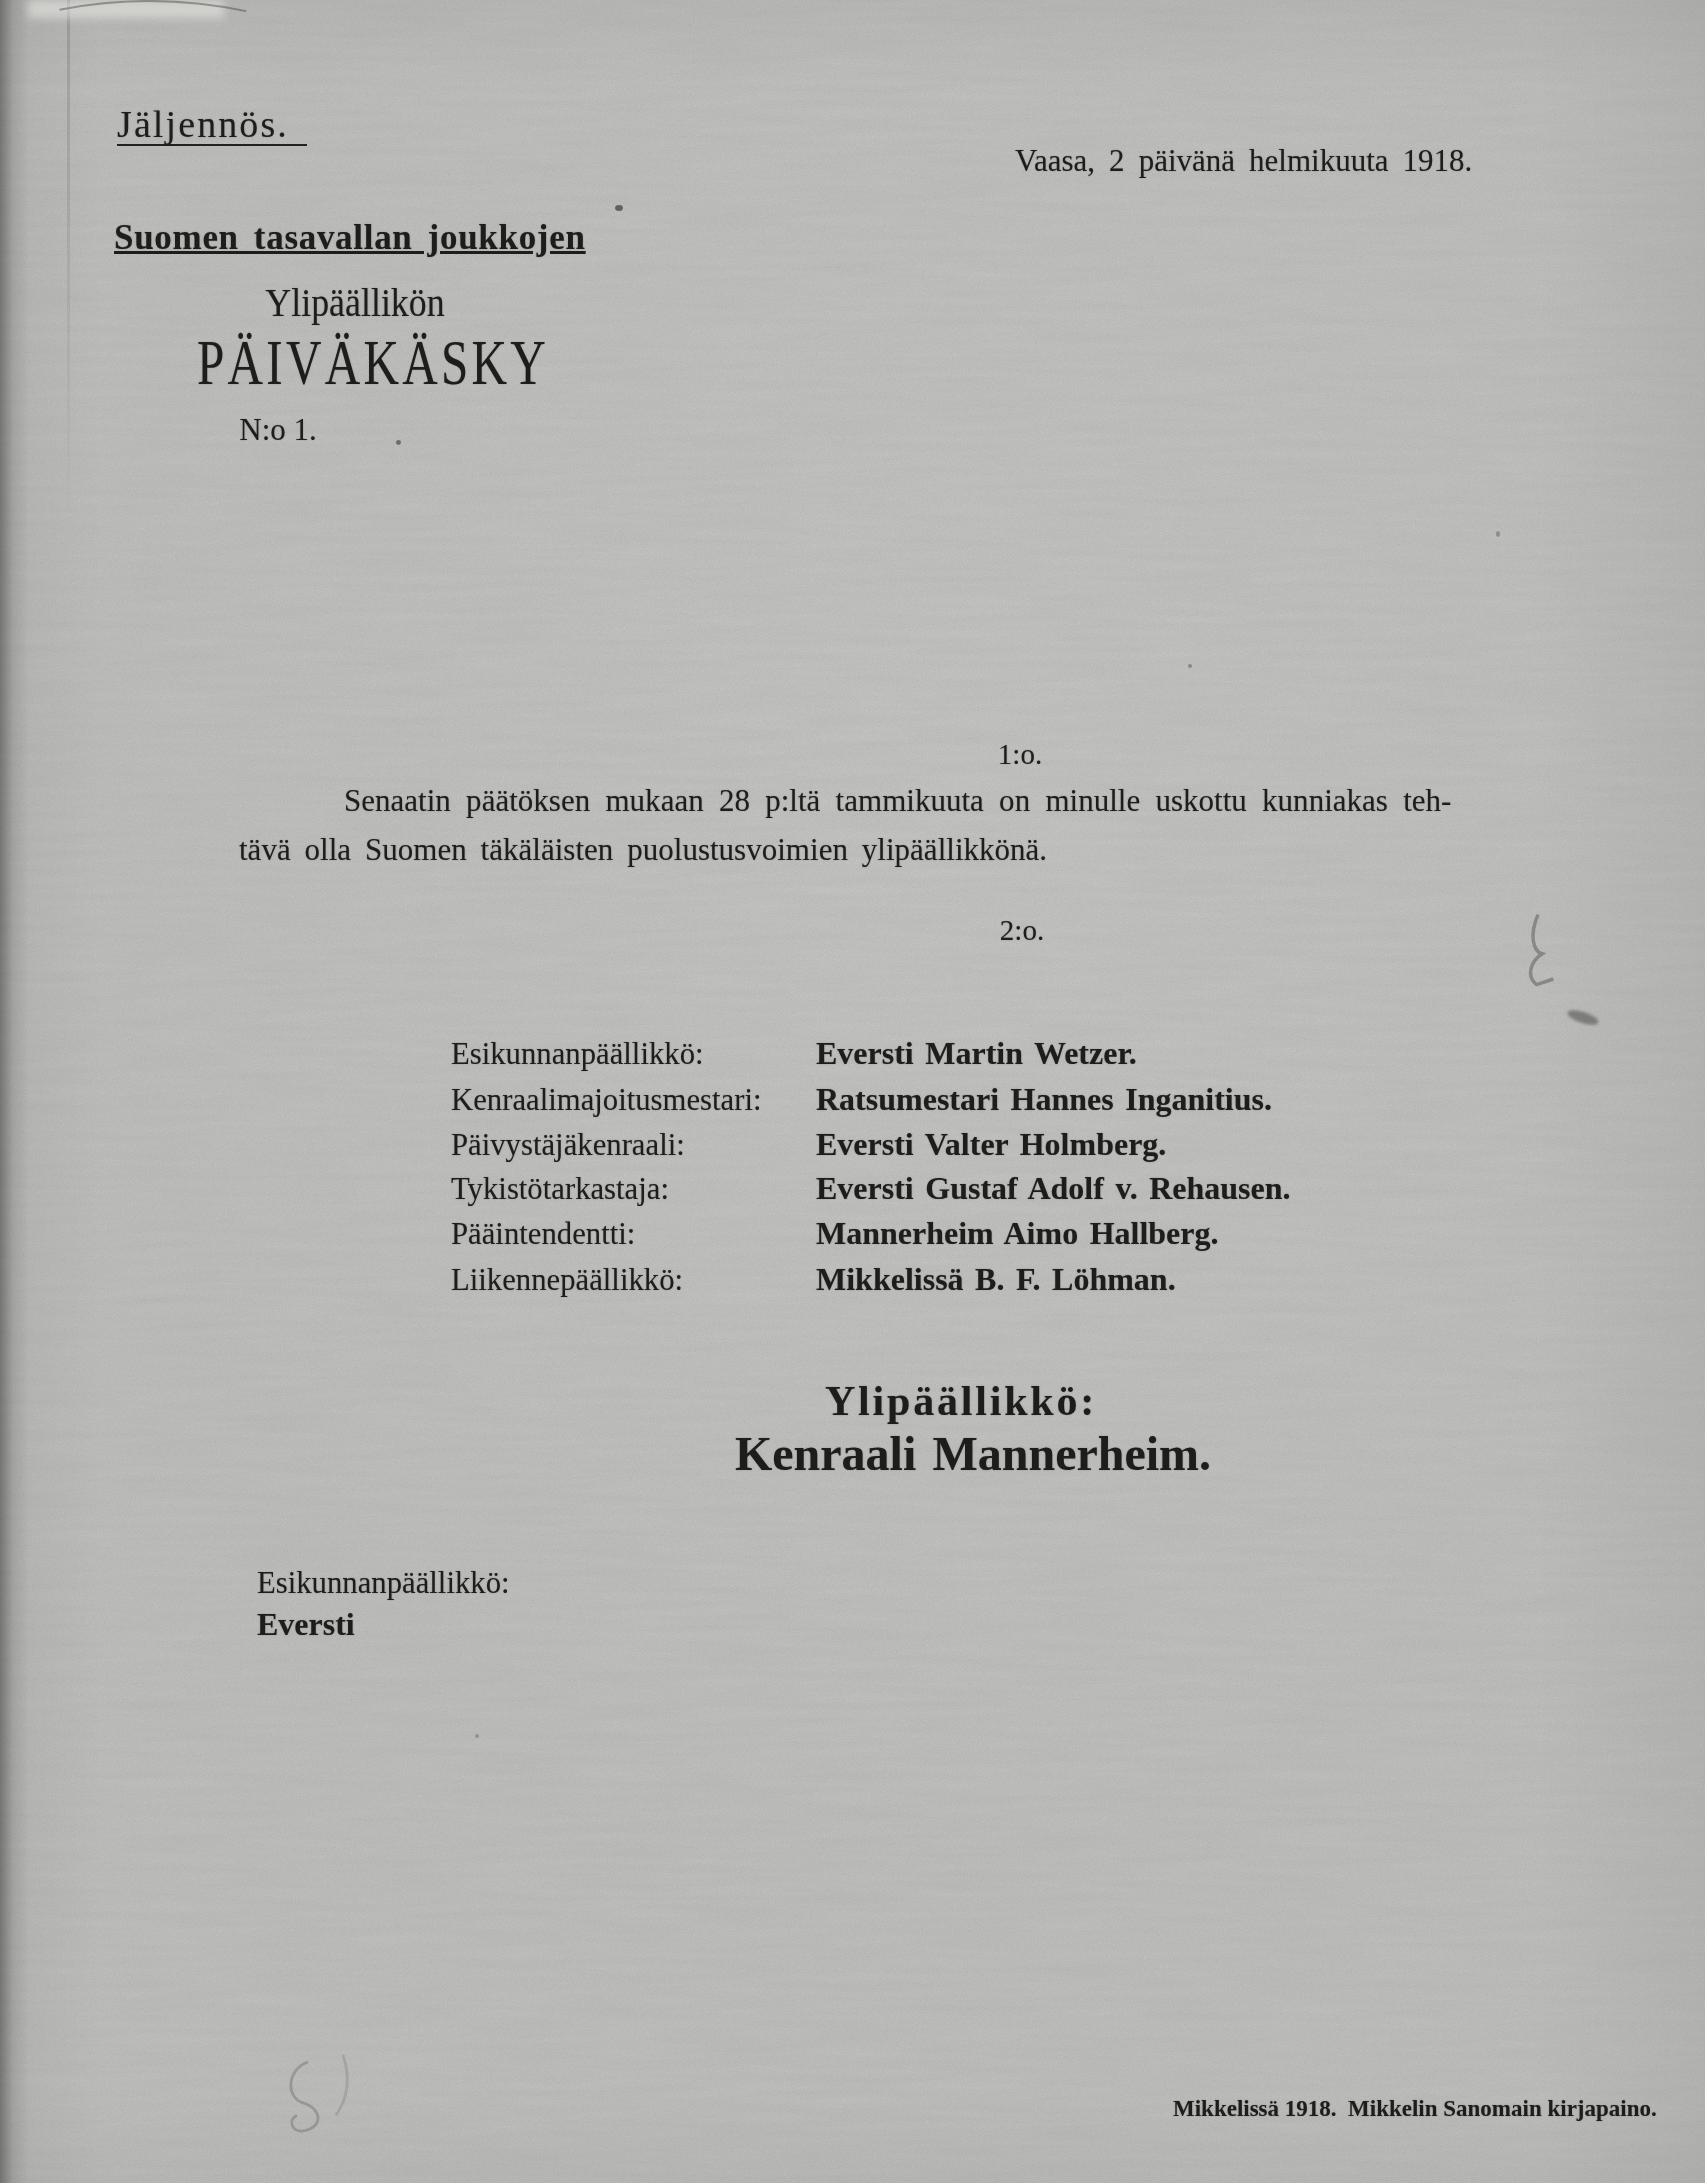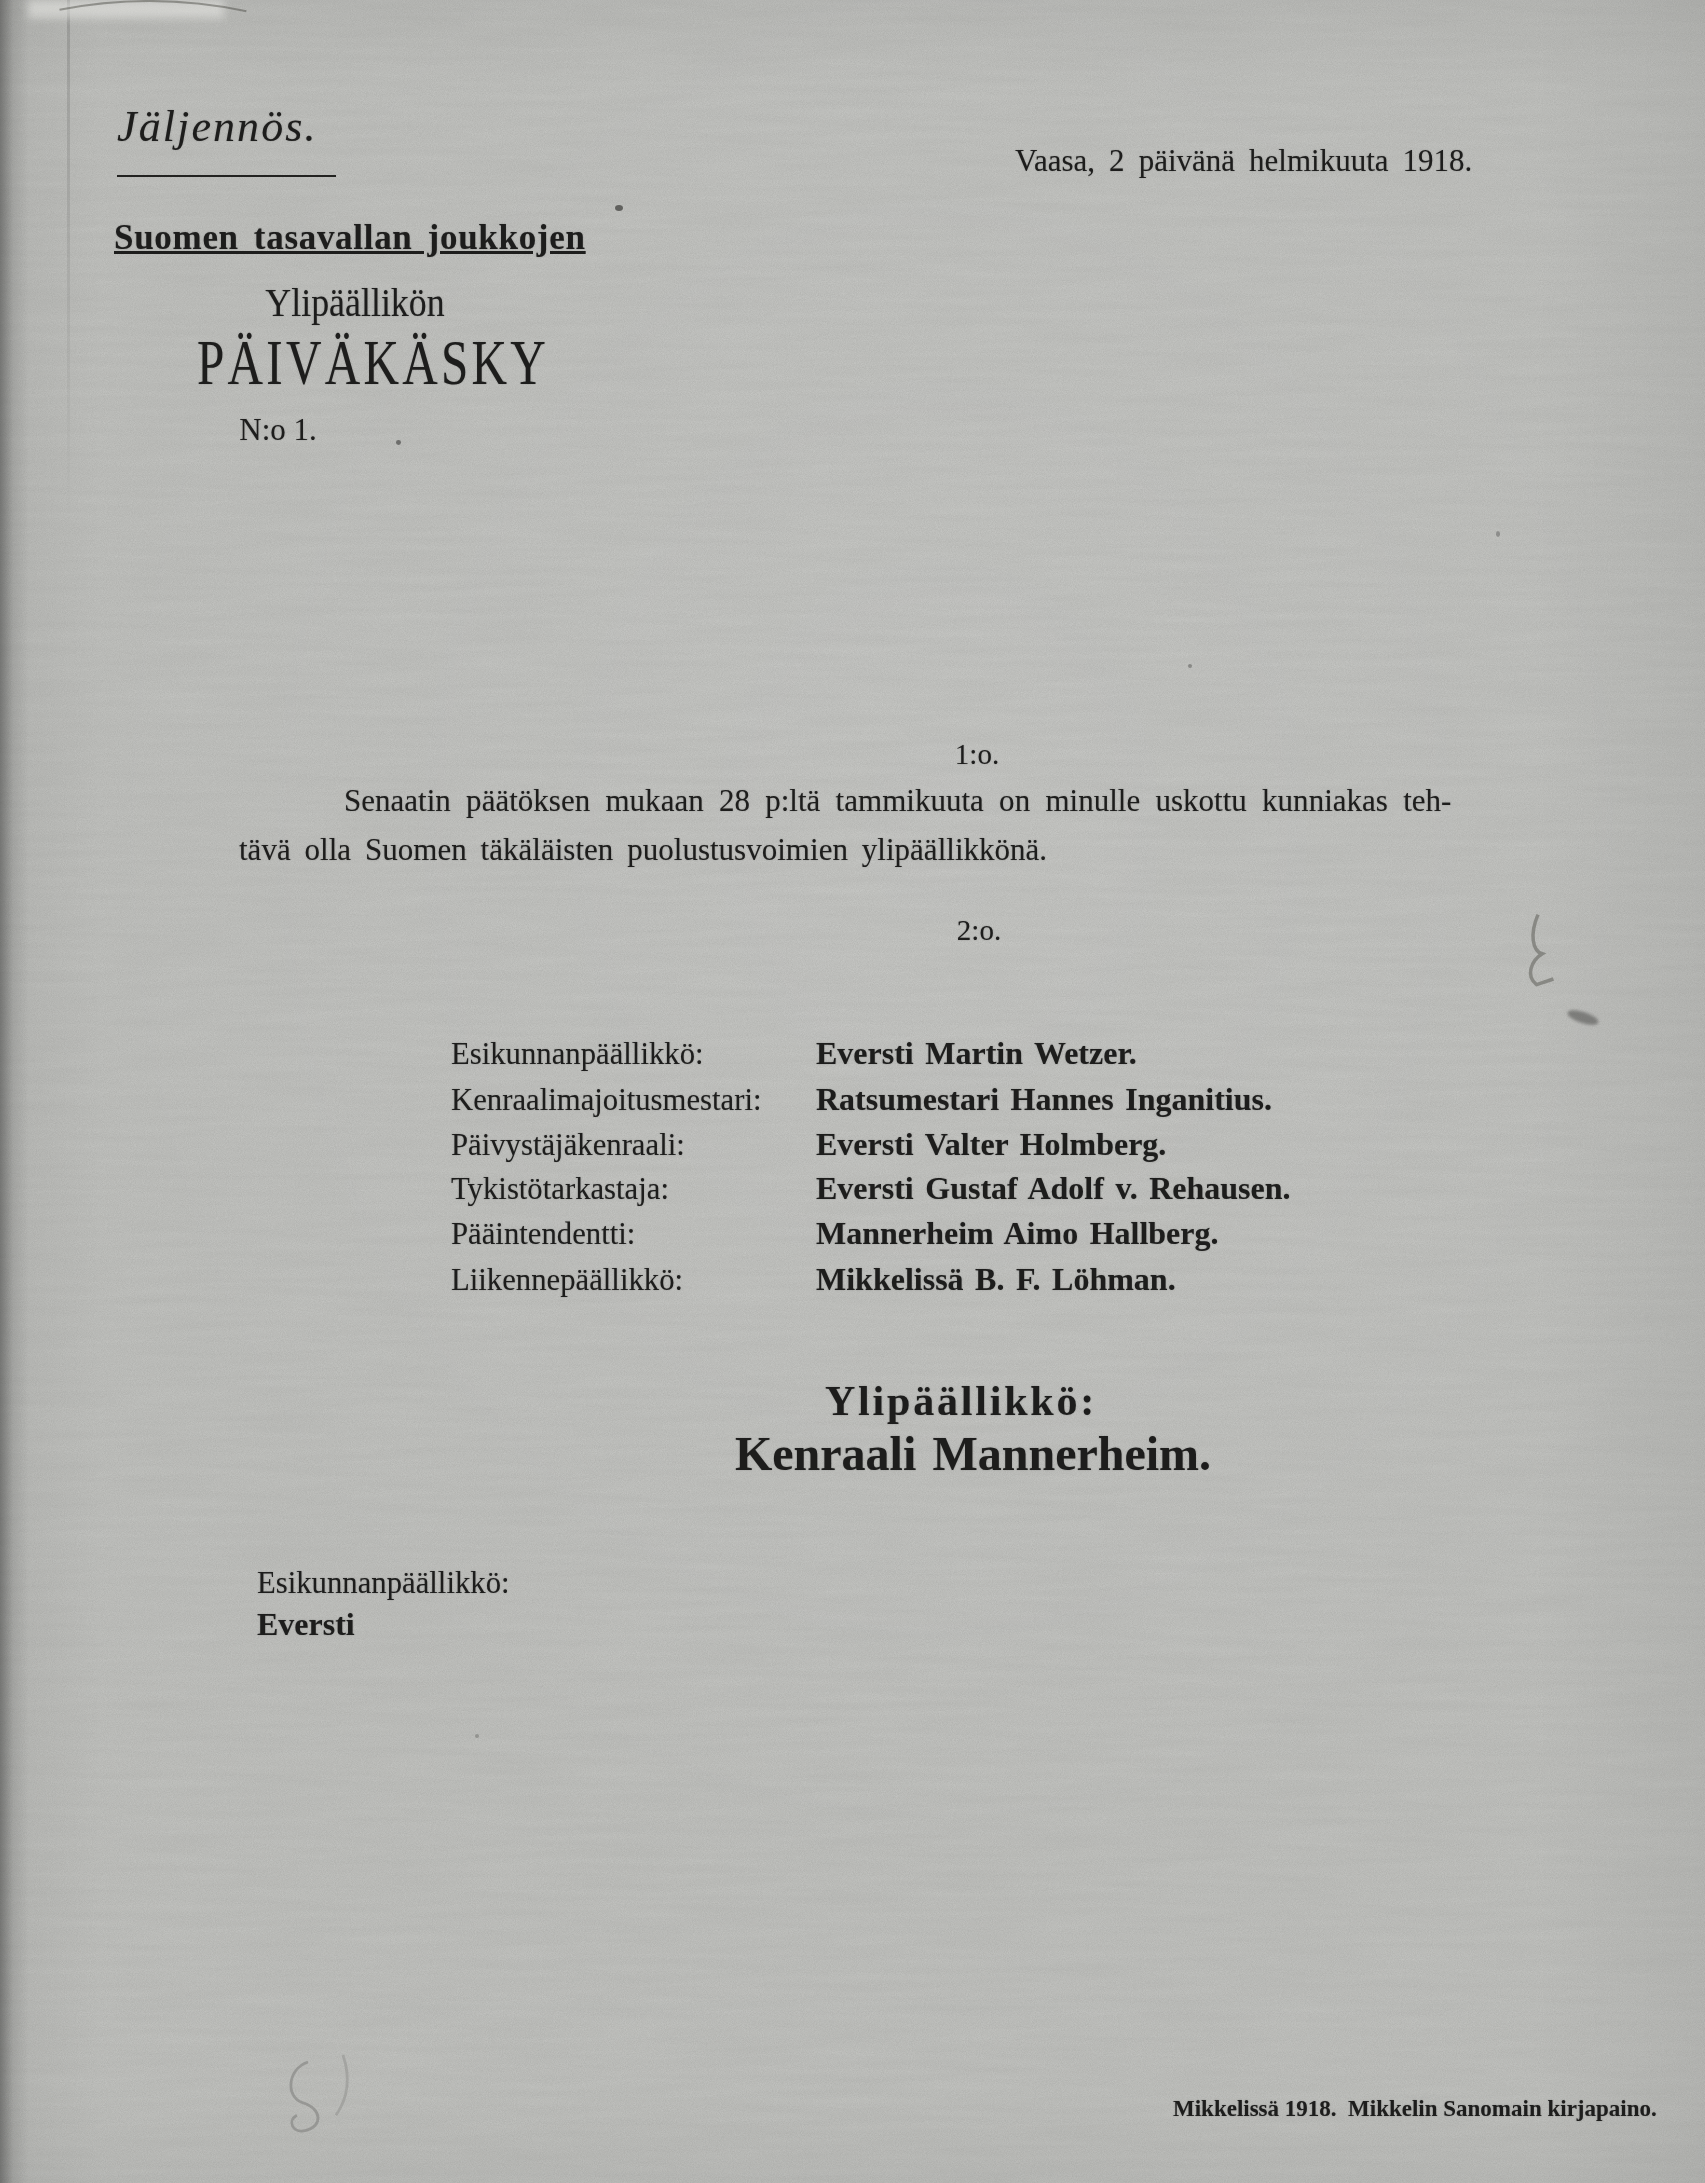--- a/index.html
+++ b/index.html
@@ -21,29 +21,29 @@
     position: absolute;
     white-space: pre;
     line-height: 1;
     text-shadow: 0 0 1.4px rgba(25,25,25,0.35);
   }
   .bold { font-weight: bold; }
   .cond { transform: scaleX(0.96); transform-origin: left top; }
   .center { transform: translateX(-50%); }
   .center.cond2 { transform: translateX(-50%) scaleX(0.92); }
   .copy-label {
-    left: 117px; top: 105px; font-size: 44px; letter-spacing: 2.1px;
-    border-bottom: 2.8px solid #222220; padding-bottom: 26px; padding-right: 18px; font-style: italic;
+    left: 117px; top: 105px; font-size: 38px; letter-spacing: 2.1px;
+    border-bottom: 2.8px solid #222220; padding-bottom: 1px; padding-right: 18px;
   }
   .dateline { left: 1015px; top: 145px; font-size: 31px; word-spacing: 6.3px; }
   .org-line { left: 114px; top: 220px; font-size: 35px; letter-spacing: 0.7px; word-spacing: 5.6px; text-decoration: underline; }
   .cmd-title { left: 355px; top: 283px; font-size: 39px; }
   .order-title { left: 373px; top: 332px; font-size: 63px; letter-spacing: 4.2px; transform: translateX(-50%) scaleX(0.78); }
   .order-no { left: 278px; top: 414px; font-size: 31px; }
-  .sec-head { font-size: 29px; }
+  .sec-head { font-size: 29px; margin-left: 43px; }
   .sec1-head { left: 977px; top: 740px; }
   .sec2-head { left: 979px; top: 916px; }
   .body-l1 { left: 344px; top: 784px; font-size: 32px; word-spacing: 7.7px; transform: scaleX(0.97); transform-origin: left top; }
   .body-l2 { left: 239px; top: 833px; font-size: 32px; word-spacing: 6.3px; transform: scaleX(0.97); transform-origin: left top; }
   .sec2-intro { left: 418px; top: 965px; font-size: 32px; word-spacing: 6.3px; }
   .app-role { left: 451px; font-size: 32px; }
   .app-name { left: 816px; font-size: 32px; font-weight: bold; word-spacing: 3.5px; }
   .row0 { top: 1037px; } .row1 { top: 1083px; } .row2 { top: 1128px; }
   .row3 { top: 1172px; } .row4 { top: 1217px; } .row5 { top: 1263px; }
   .sig-title { left: 961px; top: 1380px; font-size: 42px; font-weight: bold; letter-spacing: 2.8px; }

